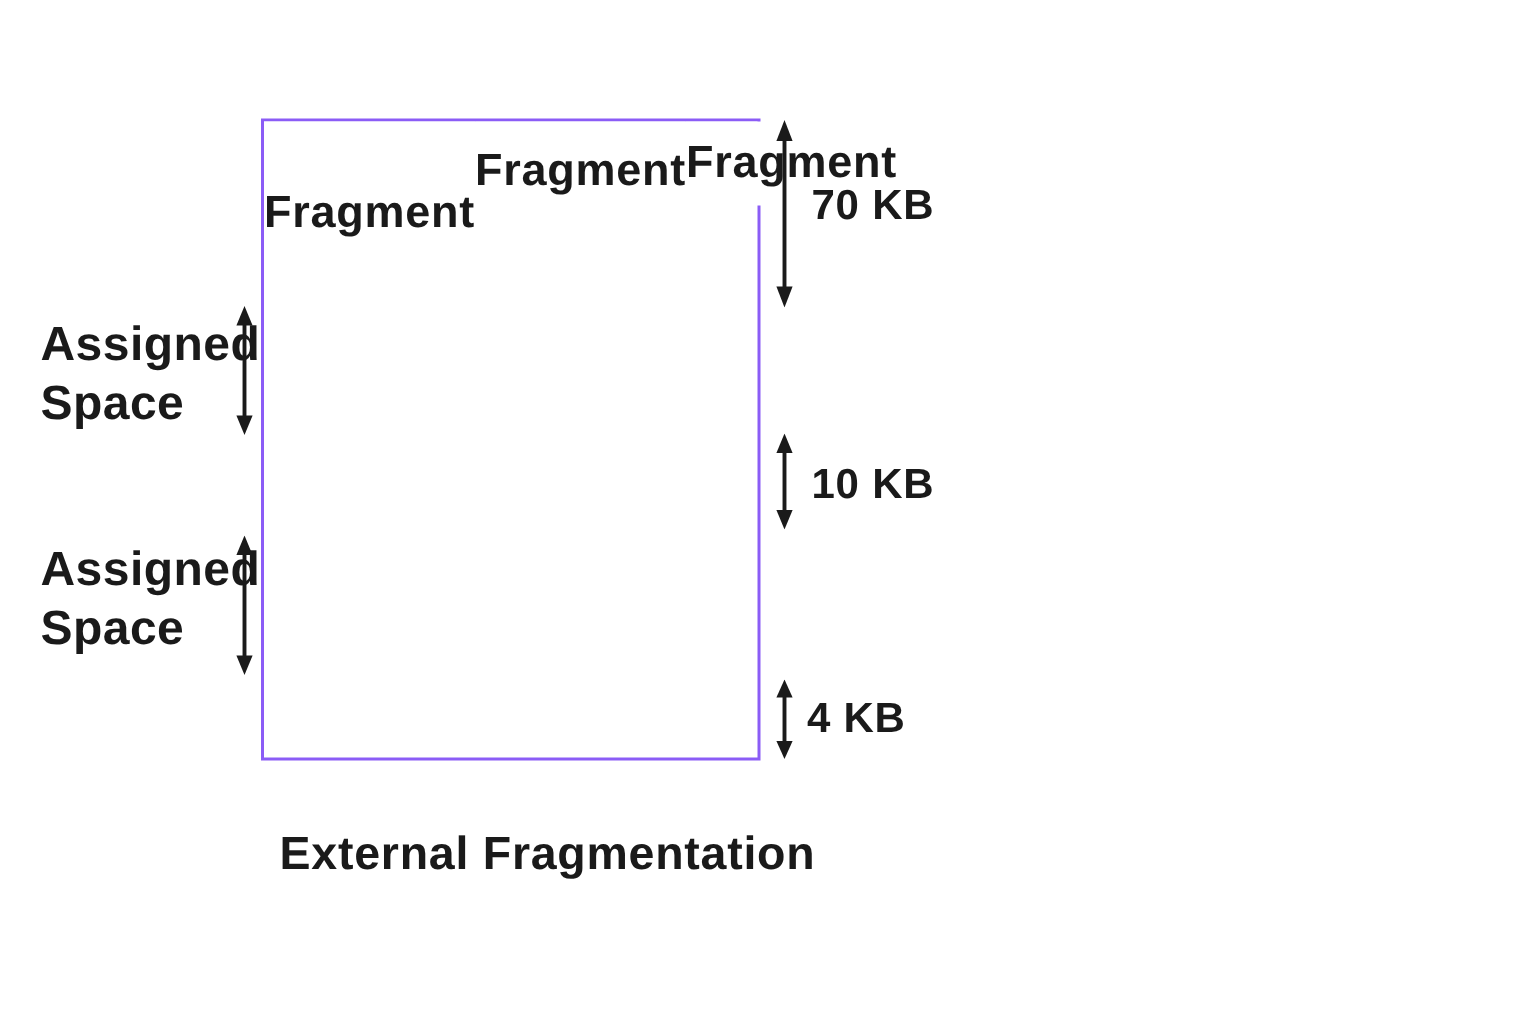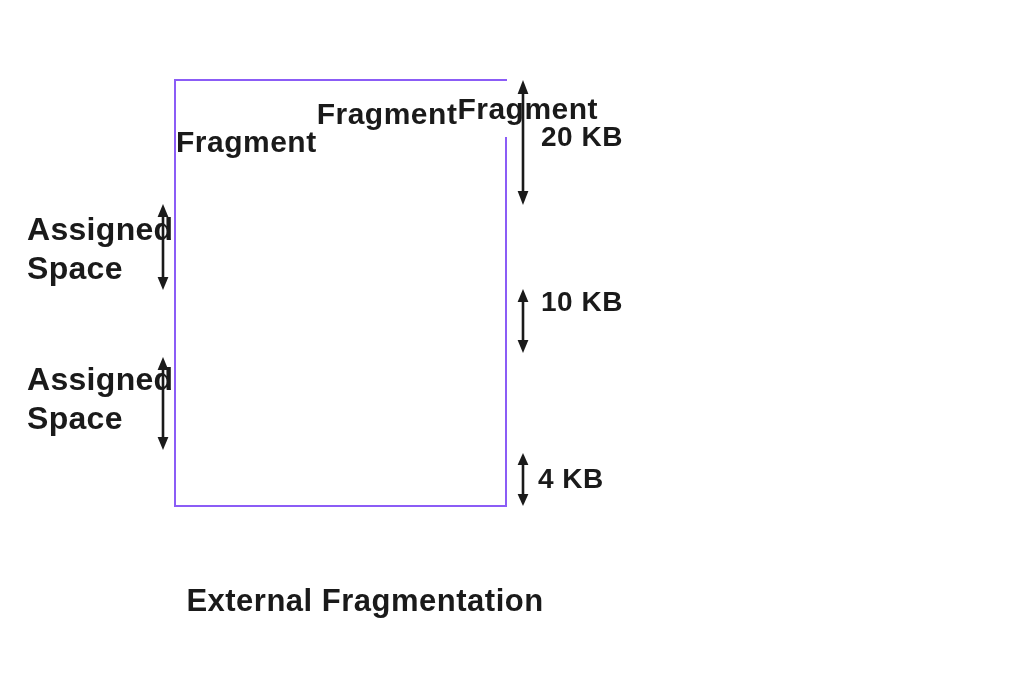--- a/index.html
+++ b/index.html
@@ -45,21 +45,21 @@
   .arrow svg { display: block; }
 
   
   .size-label {
     position: absolute;
     font-size: 28px; font-weight: 700;
     letter-spacing: 0.5px;
     white-space: nowrap;
   }
   .size-40 { left: 541px; top: 121px; }
-  .size-10 { left: 541px; top: 286px; }
+  .size-10 { left: 541px; top: 307px; }
   .size-5  { left: 538px; top: 463px; }
 
   
   .assigned-label {
     position: absolute;
     left: 27px;
     font-size: 32px; font-weight: 700;
     line-height: 39px;
     letter-spacing: 0.3px;
     white-space: nowrap;
@@ -78,21 +78,20 @@
 
   
   .caption {
     position: absolute;
     left: 130px; top: 551px;
     width: 470px;
     text-align: center;
     font-size: 31px; font-weight: 700;
     letter-spacing: 0.5px;
     white-space: nowrap;
-    margin-top: 32px;
   }
 </style>
 </head>
 <body>
 
 <div class="stage">
 
   <div class="memory-box">
     <div class="segment fragment seg-1">
       <span>Fragment</span>
@@ -137,21 +136,21 @@
     </svg>
   </div>
   <div class="arrow" style="left:154px; top:357px;">
     <svg width="18" height="93" viewBox="0 0 18 93">
       <line x1="9" y1="10" x2="9" y2="83" stroke="#1a1a1a" stroke-width="2.6"></line>
       <polygon points="9,0 3.6,13 14.4,13" fill="#1a1a1a"></polygon>
       <polygon points="9,93 3.6,80 14.4,80" fill="#1a1a1a"></polygon>
     </svg>
   </div>
 
-  <div class="size-label size-40">20 KB</div>
+  <div class="size-label size-40">70 KB</div>
   <div class="size-label size-10">10 KB</div>
   <div class="size-label size-5">4 KB</div>
 
   <div class="assigned-label assigned-label-1">
     <div>Assigned</div>
     <div>Space</div>
   </div>
   <div class="assigned-label assigned-label-2">
     <div>Assigned</div>
     <div>Space</div>

